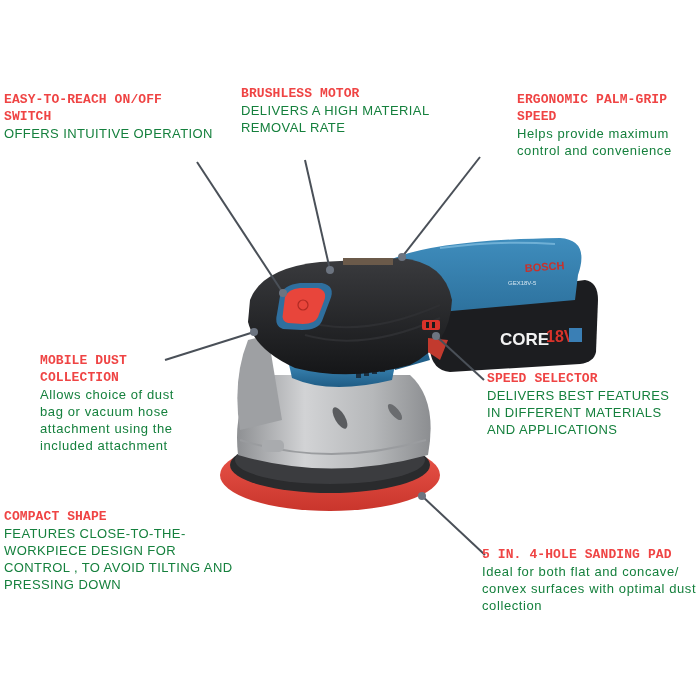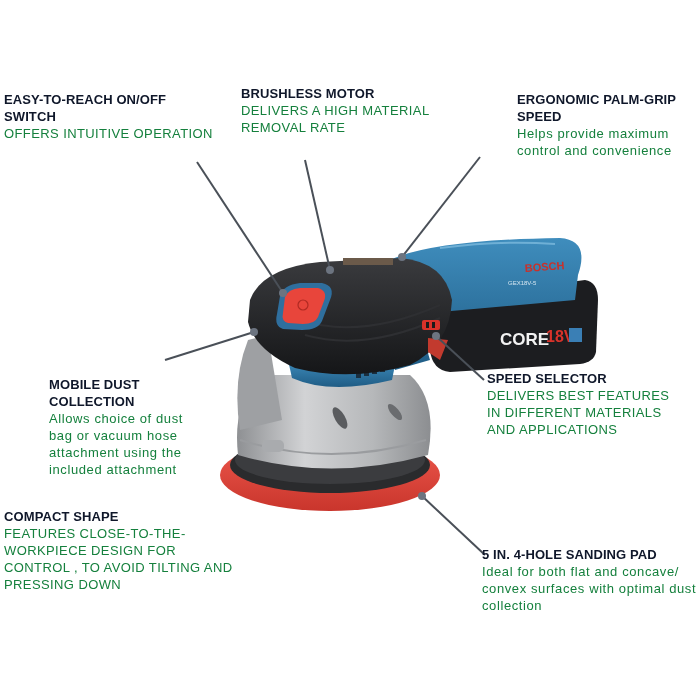--- a/index.html
+++ b/index.html
@@ -1,19 +1,19 @@
 <!DOCTYPE html>
 <html><head>
 <meta charset="utf-8">
 <style>
   html, body { margin: 0; padding: 0; background: #ffffff; }
   body { width: 700px; height: 700px; position: relative; overflow: hidden;
          font-family: "Liberation Sans", "DejaVu Sans", sans-serif; color: #2a2a2a; }
   .callout { position: absolute; font-size: 13px; line-height: 17px; }
-  .callout .title { font-weight: bold; color: #0f172a; letter-spacing: 0.1px; }
+  .callout .title { font-weight: bold; color: #ef4444; letter-spacing: 0.1px; font-family: Liberation Mono, monospace; }
   .callout .desc { color: #15803d; letter-spacing: 0.4px; }
   .callout .desc.lower { letter-spacing: 0.6px; }
   .title-line, .desc-line { display: block; white-space: nowrap; }
   svg.art { position: absolute; left: 0; top: 0; }
 </style>
 </head>
 <body>
 
 <svg class="art" width="700" height="700" viewBox="0 0 700 700">
   <defs>
@@ -137,21 +137,21 @@
   <div class="title">
     <span class="title-line">ERGONOMIC PALM-GRIP</span>
     <span class="title-line">SPEED</span>
   </div>
   <div class="desc lower">
     <span class="desc-line">Helps provide maximum</span>
     <span class="desc-line">control and convenience</span>
   </div>
 </div>
 
-<div class="callout" style="left:49px; top:352px;margin-top:24px;">
+<div class="callout" style="left:40px; top:352px;">
   <div class="title">
     <span class="title-line">MOBILE DUST</span>
     <span class="title-line">COLLECTION</span>
   </div>
   <div class="desc lower">
     <span class="desc-line">Allows choice of dust</span>
     <span class="desc-line">bag or vacuum hose</span>
     <span class="desc-line">attachment using the</span>
     <span class="desc-line">included attachment</span>
   </div>

